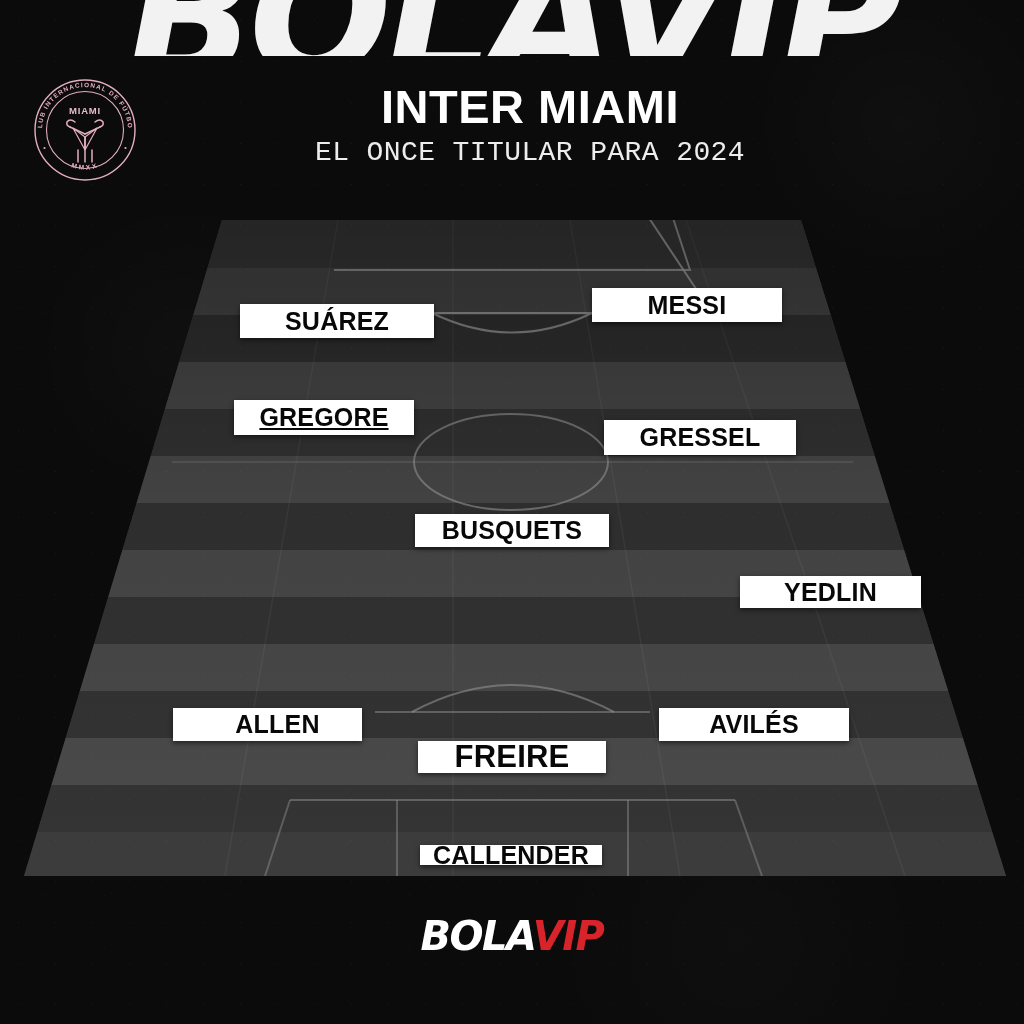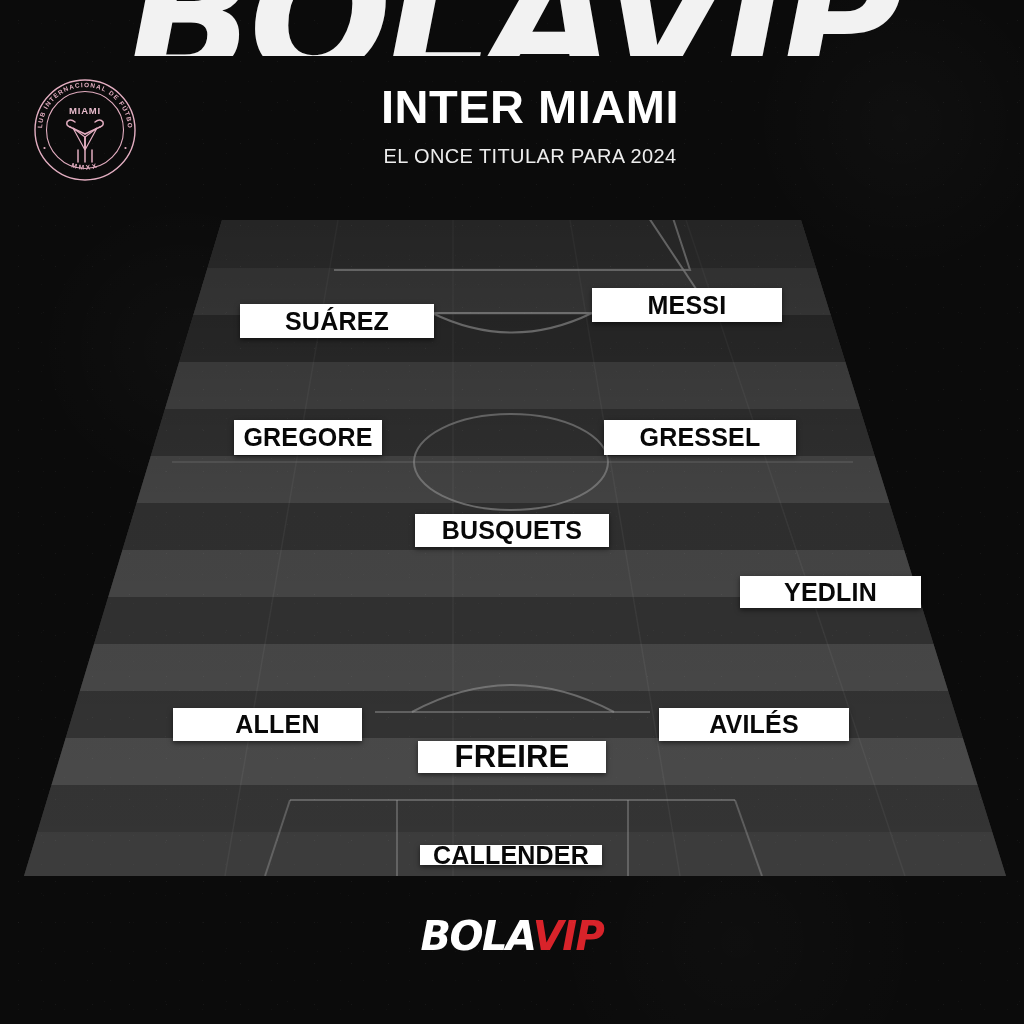--- a/index.html
+++ b/index.html
@@ -54,23 +54,23 @@
   #title-wrap {
     position:absolute; left:0; top:82px; width:1024px; text-align:center;
     padding-left:36px;
   }
   #title {
     font-size:47px; font-weight:bold; color:#ffffff; letter-spacing:.5px;
     line-height:1.05;
     font-family:"Liberation Sans", sans-serif;
   }
   #subtitle {
-    margin-top:14px;
-    font-size:20px; font-weight:normal; color:#ededed; letter-spacing:.4px;
-    font-family:Liberation Sans, sans-serif;
+    margin-top:6px;
+    font-size:28px; font-weight:normal; color:#ededed; letter-spacing:.4px;
+    font-family:Liberation Mono, monospace;
   }
 
   
   #pitch-wrap {
     position:absolute; left:0; top:0; width:1024px; height:1024px;
     pointer-events:none;
   }
 
   
   .chip {
@@ -228,21 +228,21 @@
   </div>
 
   <div class="chip" style="left:240px; top:304px; width:194px; height:34px; font-size:25px;">
     <span>SUÁREZ</span>
   </div>
 
   <div class="chip" style="left:592px; top:288px; width:190px; height:34px; font-size:25px;">
     <span>MESSI</span>
   </div>
 
-  <div class="chip" style="left:234px; top:420px; width:148px; height:35px; font-size:25px;">
+  <div class="chip" style="left:234px; top:400px; width:180px; height:35px; font-size:25px;text-decoration:underline;">
     <span>GREGORE</span>
   </div>
 
   <div class="chip" style="left:604px; top:420px; width:192px; height:35px; font-size:25px;">
     <span>GRESSEL</span>
   </div>
 
   <div class="chip" style="left:415px; top:514px; width:194px; height:33px; font-size:25px;">
     <span>BUSQUETS</span>
   </div>

